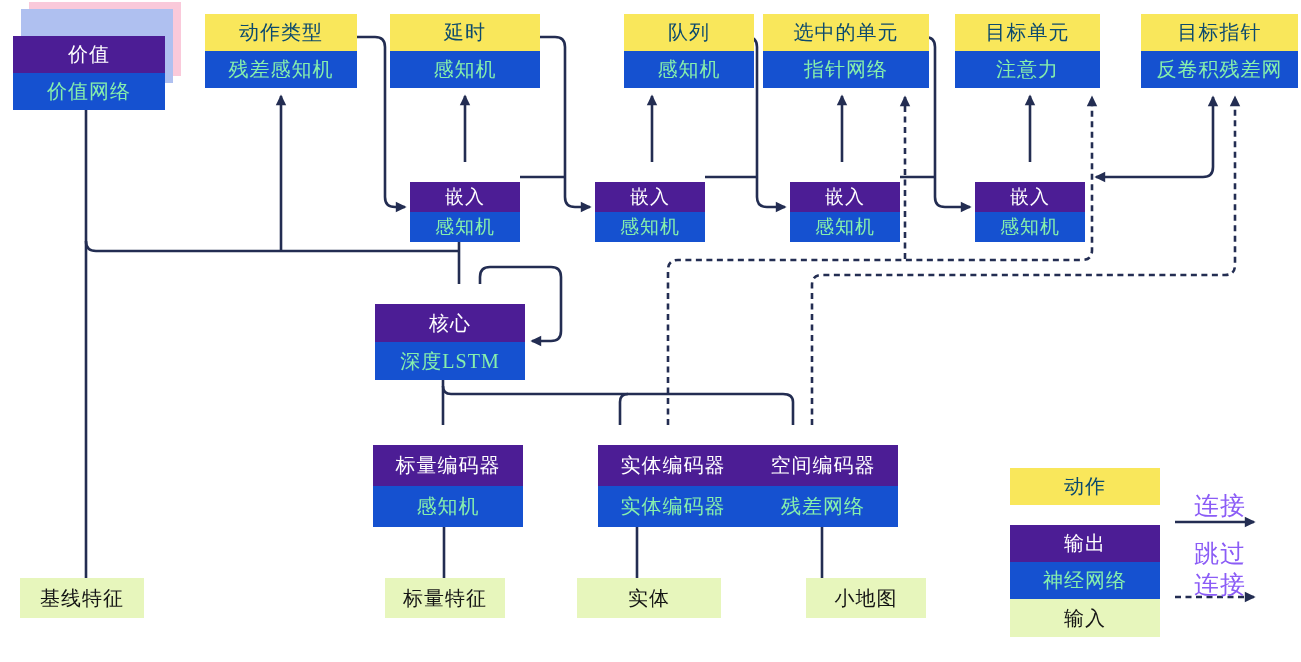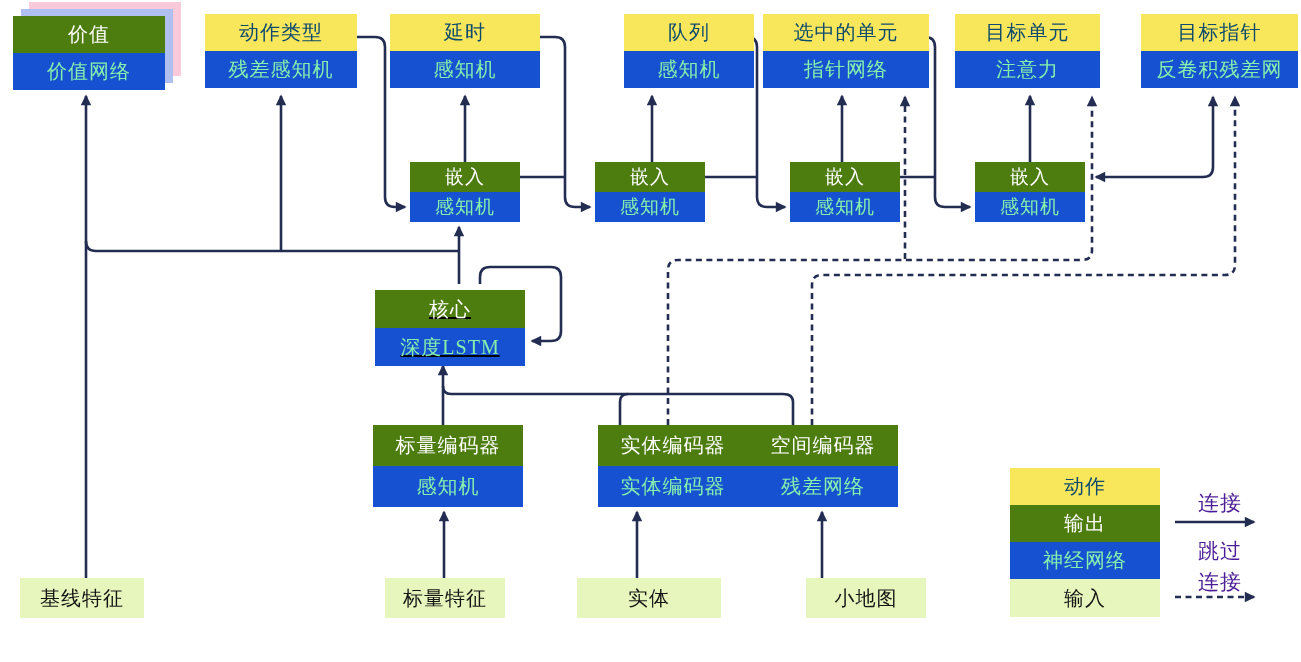--- a/index.html
+++ b/index.html
@@ -9,27 +9,27 @@
   .edge{fill:none;stroke:#232D52;stroke-width:2.6px;}
   .edge.dashed{stroke-dasharray:6 4.5;}
   .node{position:absolute;}
   .row{width:100%;text-align:center;font-size:20px;letter-spacing:1px;overflow:hidden;white-space:nowrap;}
   .h37{height:37px;line-height:37px;}
   .h30{height:30px;line-height:30px;font-size:19px;}
   .h38{height:38px;line-height:38px;}
   .h41{height:41px;line-height:41px;}
   .h40{height:40px;line-height:40px;}
   .yellow{background:#F9E75B;color:#0c4a6e;}
-  .pink{background:#4d7c0f;color:#ffffff;}
+  .pink{background:#4c1d95;color:#ffffff;margin-top:20px;}
   .blue{background:#1551D0;color:#86efac;}
   .green{background:#E7F6BC;color:#141414;}
   .card{position:absolute;width:152px;height:74px;}
   .card-pink{background:#FAC9DA;}
   .card-blue{background:#AFC0F0;}
-  .lglabel{position:absolute;width:110px;text-align:center;font-size:21px;color:#4c1d95;letter-spacing:1px;}
+  .lglabel{position:absolute;width:110px;text-align:center;font-size:25px;color:#8b5cf6;letter-spacing:1px;}
 </style>
 </head>
 <body>
 
 <div id="stage">
 
   <svg id="edge-layer" viewBox="0 0 1301 662">
     <defs>
       <marker id="arr" viewBox="0 0 12 12" refX="9.5" refY="6" markerWidth="13" markerHeight="13" orient="auto-start-reverse" markerUnits="userSpaceOnUse">
         <path d="M1,1.2 L11,6 L1,10.8 z" fill="#232D52"></path>
@@ -108,21 +108,21 @@
   </div>
   <div class="node" style="left:790px;top:162px;width:110px;">
     <div class="row pink h30">嵌入</div>
     <div class="row blue h30">感知机</div>
   </div>
   <div class="node" style="left:975px;top:162px;width:110px;">
     <div class="row pink h30">嵌入</div>
     <div class="row blue h30">感知机</div>
   </div>
 
-  <div class="node" style="left:375px;top:290px;width:150px;text-decoration:underline;">
+  <div class="node" style="left:375px;top:284px;width:150px;">
     <div class="row pink h38">核心</div>
     <div class="row blue h38">深度LSTM</div>
   </div>
 
   <div class="node" style="left:373px;top:425px;width:150px;">
     <div class="row pink h41">标量编码器</div>
     <div class="row blue h41">感知机</div>
   </div>
   <div class="node" style="left:562px;top:425px;width:150px;padding-left:36px;">
     <div class="row pink h41">实体编码器</div>

